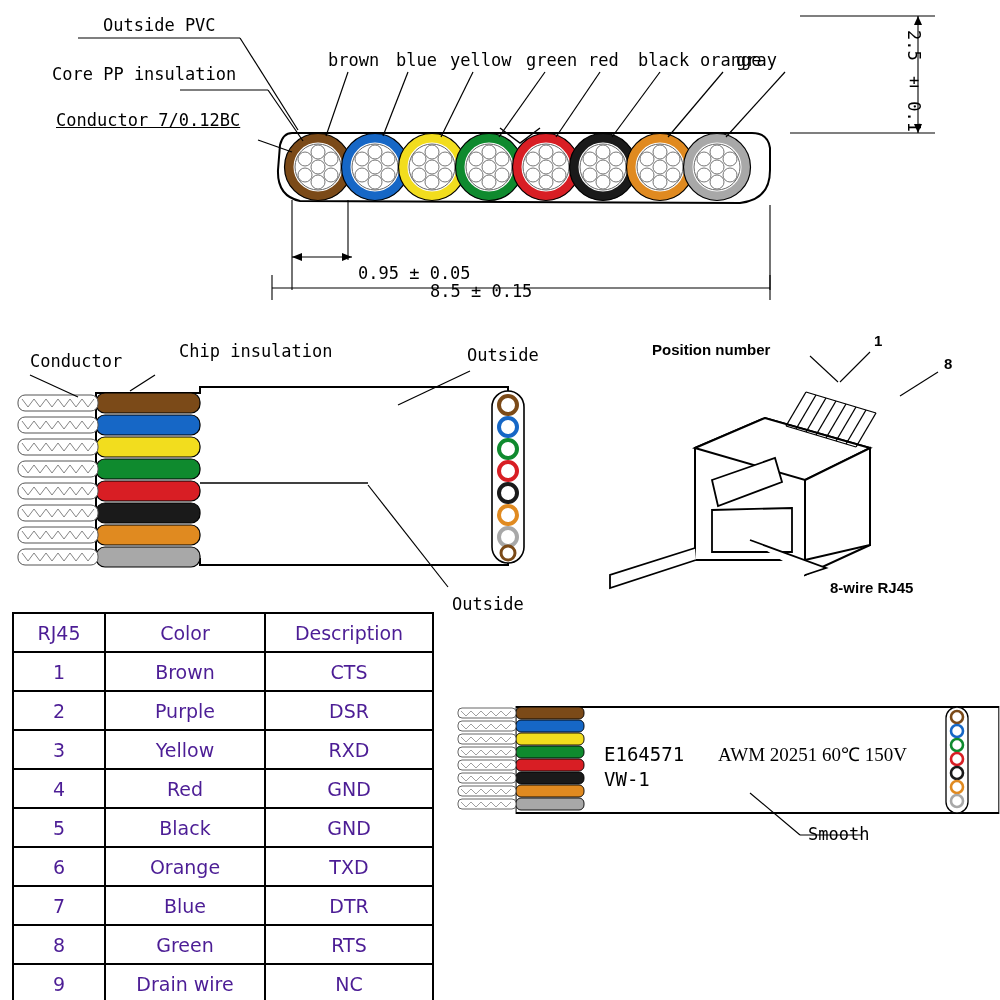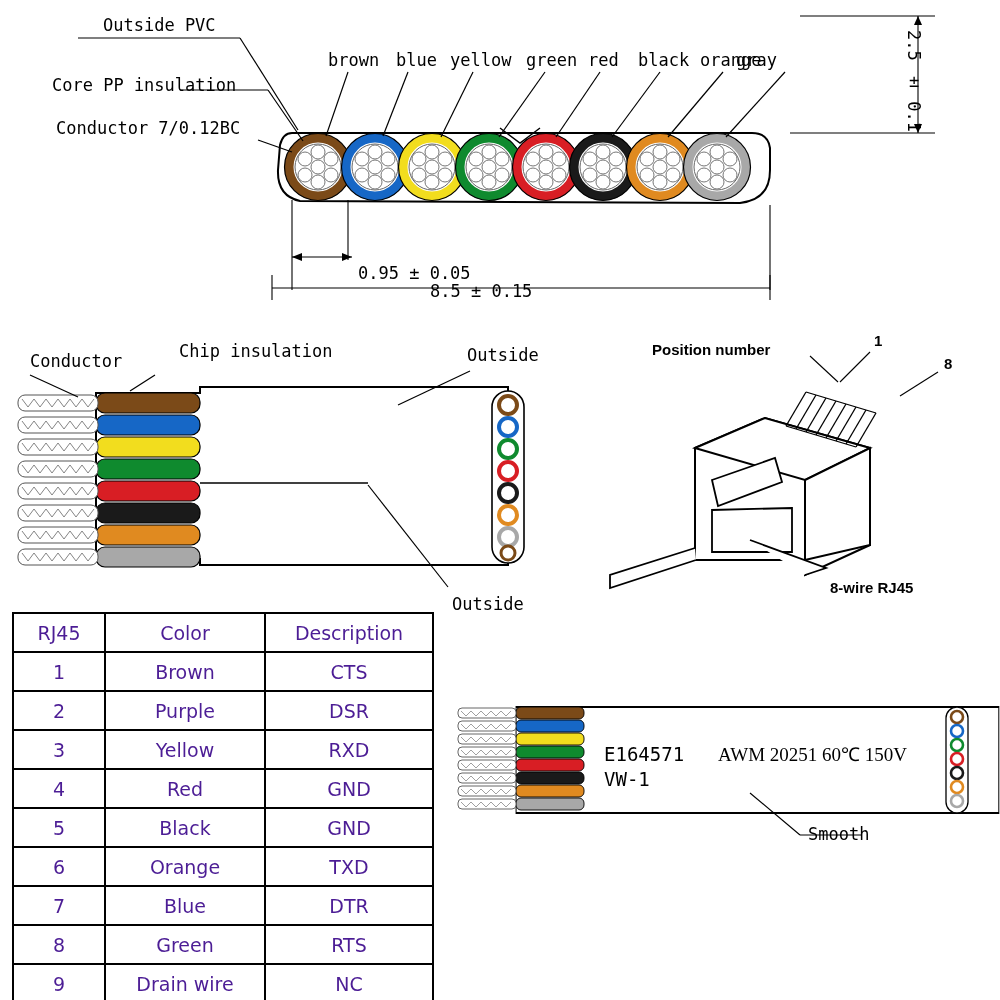--- a/index.html
+++ b/index.html
@@ -217,22 +217,22 @@
       <path d="M292 257 l10 -4 l0 8 z" fill="#000" stroke="none"></path>
       <path d="M352 257 l-10 -4 l0 8 z" fill="#000" stroke="none"></path>
 
       <line x1="272" y1="288" x2="770" y2="288"></line>
       <line x1="272" y1="275" x2="272" y2="300"></line>
       <line x1="770" y1="275" x2="770" y2="300"></line>
     </g>
   </svg>
 
   <div class="lbl" style="left:103px;top:17px;">Outside PVC</div>
-  <div class="lbl" style="left:52px;top:66px;margin-top:11px;">Core PP insulation</div>
-  <div class="lbl" style="left:56px;top:120px;">Conductor 7/0.12BC</div>
+  <div class="lbl" style="left:52px;top:66px;">Core PP insulation</div>
+  <div class="lbl" style="left:56px;top:112px;text-decoration:underline;">Conductor 7/0.12BC</div>
 
   <div class="lbl" style="left:328px;top:52px;">brown</div>
   <div class="lbl" style="left:396px;top:52px;">blue</div>
   <div class="lbl" style="left:450px;top:52px;">yellow</div>
   <div class="lbl" style="left:526px;top:52px;">green</div>
   <div class="lbl" style="left:588px;top:52px;">red</div>
   <div class="lbl" style="left:638px;top:52px;">black</div>
   <div class="lbl" style="left:700px;top:52px;">orange</div>
   <div class="lbl" style="left:736px;top:52px;">gray</div>
 

